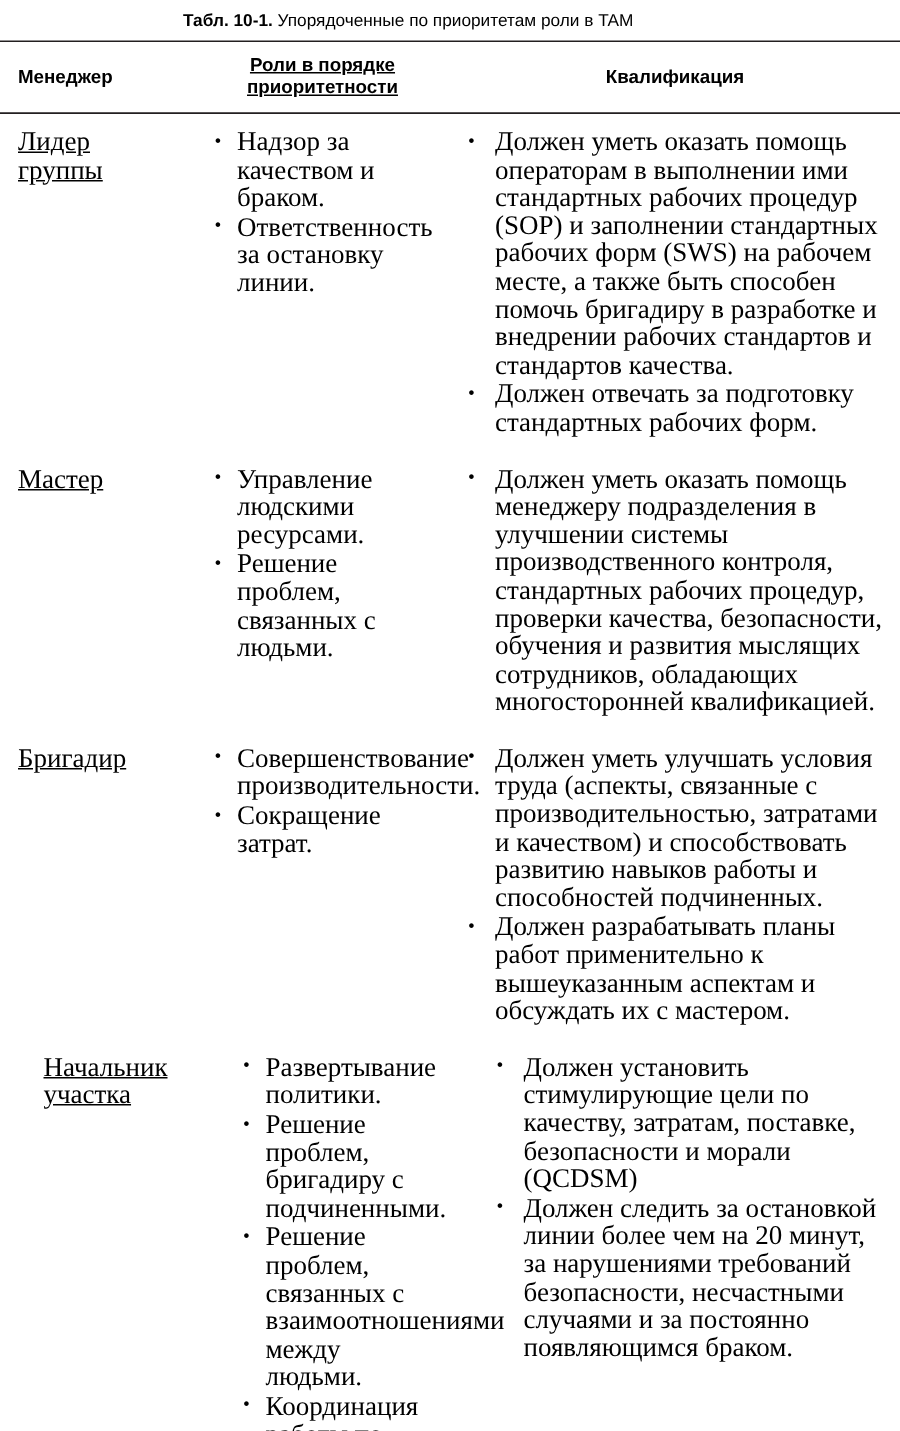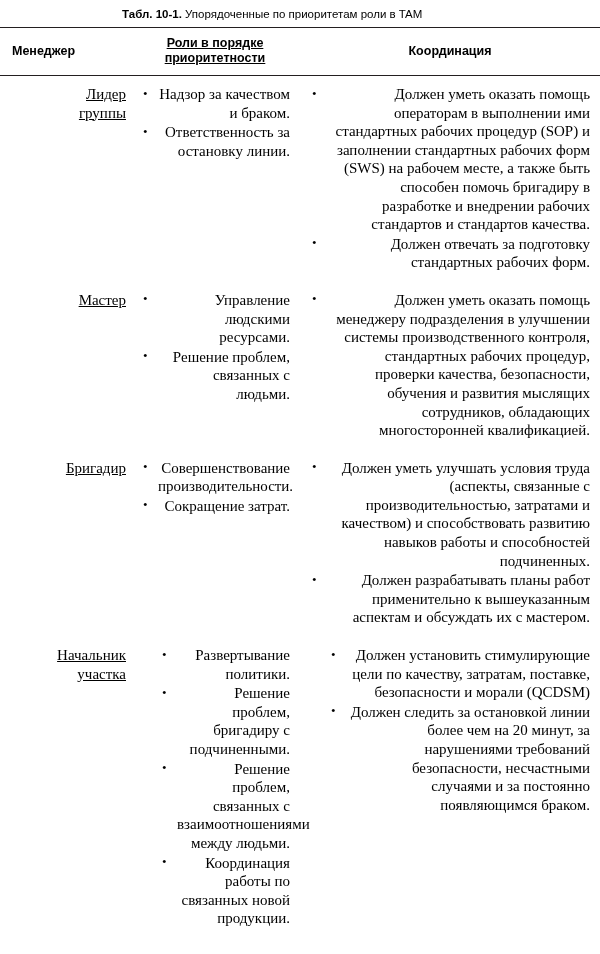--- a/index.html
+++ b/index.html
@@ -49,25 +49,24 @@
     border-top: 1px solid #231f20;
     border-bottom: 1px solid #231f20;
     line-height: 15px;
   }
   table.tam thead th.h1 {
     text-align: left;
     padding-left: 12px;
   }
   table.tam tbody td {
     vertical-align: top;
-    font-size: 15px;
+    font-size: 18px;
     line-height: 18.6px;
     padding: 9px 10px 10px 10px;
     border-bottom: 0;
-    text-align: right;
   }
   table.tam tbody td.role {
     padding-left: 12px;
     padding-right: 4px;
   }
   table.tam tbody tr.last td {
     padding-bottom: 12px;
     padding-left: 29px;
   }
   ul.bl {
@@ -116,21 +115,21 @@
     <colgroup>
       <col class="c1">
       <col class="c2">
       <col class="c3">
     </colgroup>
     <thead>
       <tr>
         <th class="h1">Менеджер</th>
         <th class="rolename">Роли в порядке
 приоритетности</th>
-        <th>Координация</th>
+        <th>Квалификация</th>
       </tr>
     </thead>
     <tbody>
 
       <tr>
         <td class="role rolename">Лидер
 группы</td>
         <td class="duties">
           <ul class="bl">
             <li>Надзор за качеством и браком.</li>

